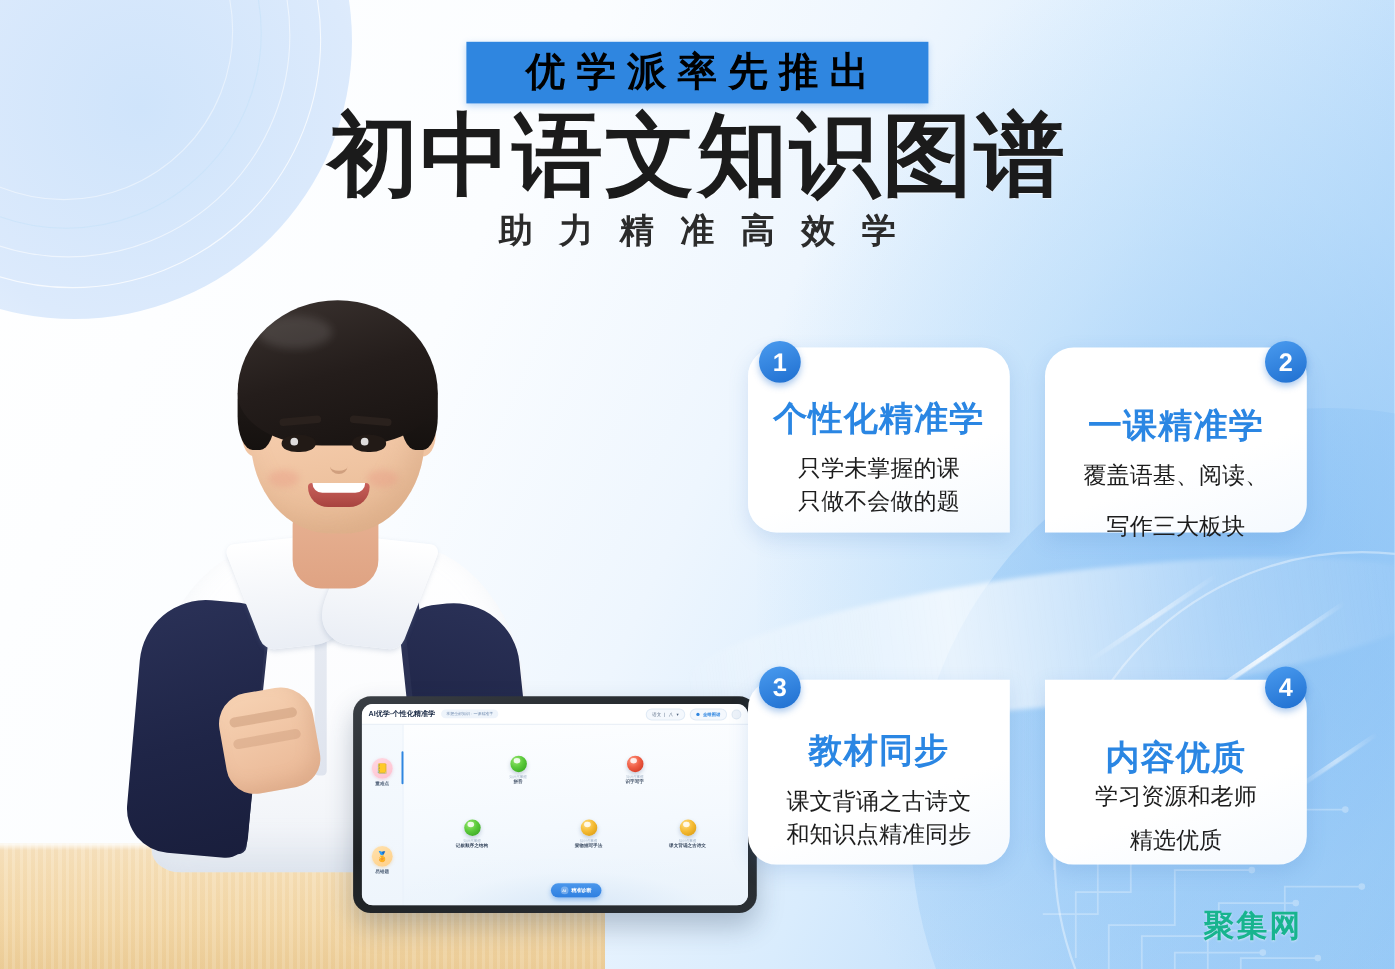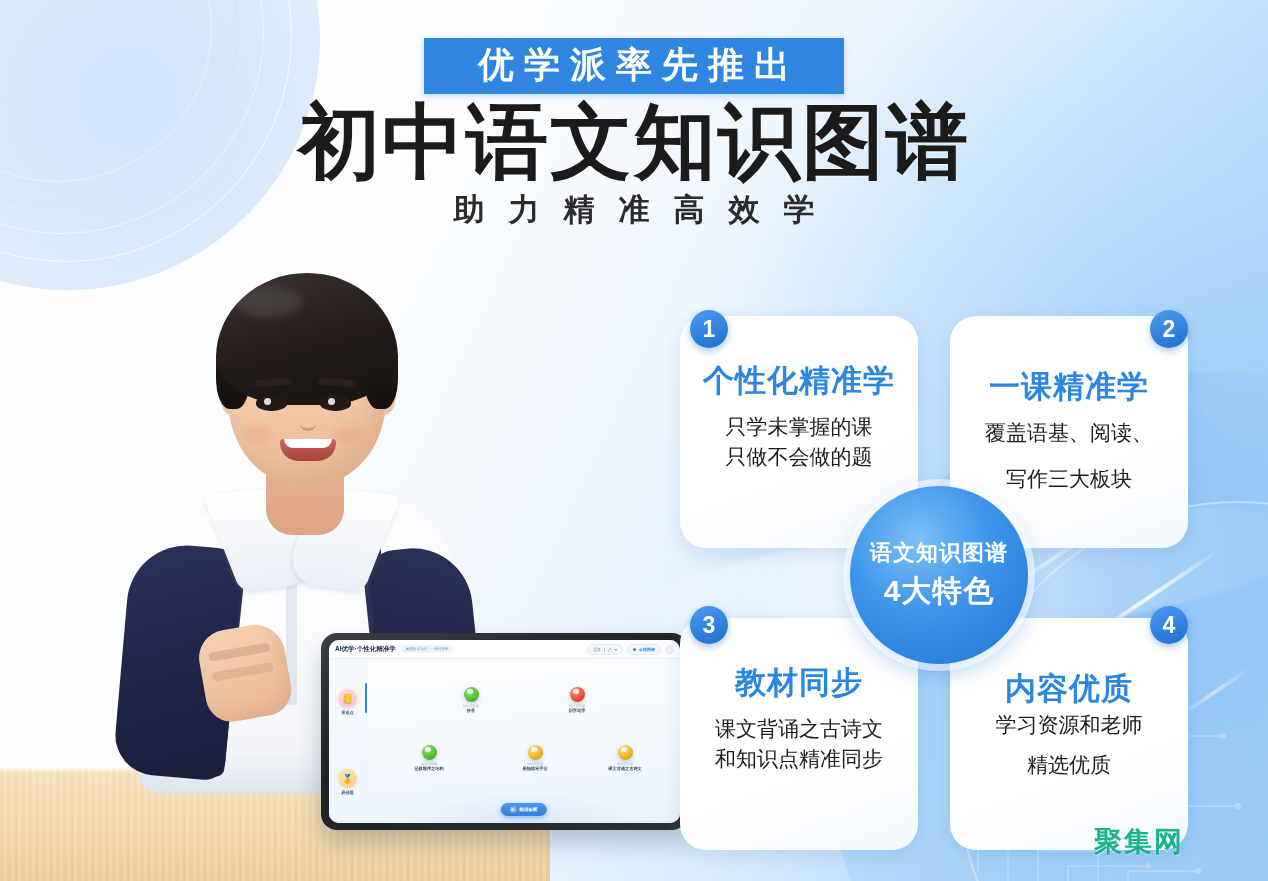--- a/index.html
+++ b/index.html
@@ -76,21 +76,21 @@
     border-radius:50%;
     transform:rotate(-7deg);
     filter:blur(2px);
   }
 
   
   .header { position:absolute; left:0; right:0; top:38px; text-align:center; z-index:8; }
   .banner {
     display:inline-block;
     background:#2f86e0;
-    color:#ffffff;
+    color:#000000;
     font-size:36px; font-weight:bold;
     letter-spacing:10px; text-indent:10px;
     padding:9px 44px 11px 44px;
     line-height:1;
     box-shadow:0 2px 6px rgba(47,134,224,.30);
   }
   .main-title {
     margin-top:4px;
     font-size:82px; font-weight:bold; color:#1b1b1b;
     letter-spacing:2px; line-height:1.08;
@@ -353,21 +353,21 @@
     background:rgba(255,255,255,.30);
     display:flex; align-items:center; justify-content:center;
     font-size:3.4px;
   }
 
   
   .features { position:absolute; left:660px; top:300px; width:560px; height:530px; z-index:7; }
 
   .card{
     position:absolute;
-    width:238px; height:232px;
+    width:238px; height:168px;
     background:linear-gradient(160deg,#ffffff 0%,#ffffff 62%,#f4f9fe 100%);
     box-shadow:0 6px 18px rgba(70,130,200,.18);
   }
   .c1{ left:20px;  top:16px;  border-radius:26px 26px 0 26px; }
   .c2{ left:290px; top:16px;  border-radius:26px 26px 26px 0; }
   .c3{ left:20px;  top:318px; border-radius:26px 0 26px 26px; }
   .c4{ left:290px; top:318px; border-radius:0 26px 26px 26px; }
 
   .badge{
     position:absolute; width:38px; height:38px; border-radius:50%;
@@ -619,21 +619,17 @@
       <h3>内容优质</h3>
       <p style="margin-top:0">学习资源和老师</p>
       <p>精选优质</p>
     </div>
 
     <div class="badge b1">1</div>
     <div class="badge b2">2</div>
     <div class="badge b3">3</div>
     <div class="badge b4">4</div>
 
-    <div class="center-circle">
-      <div class="cc-top">语文知识图谱</div>
-      <div class="cc-bot">4大特色</div>
-    </div>
   </div>
 
   <div class="watermark">聚集网</div>
 
 </div>
 
 </body></html>

